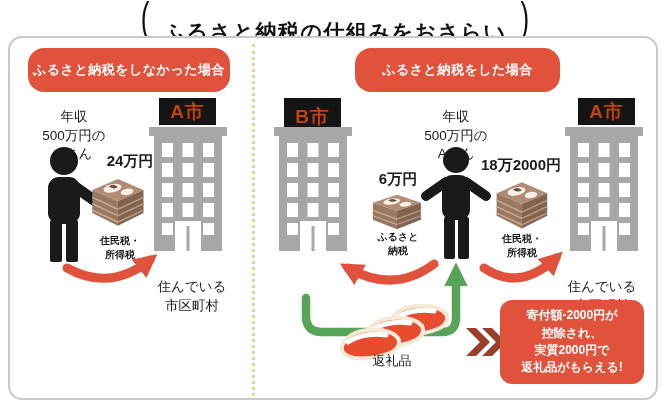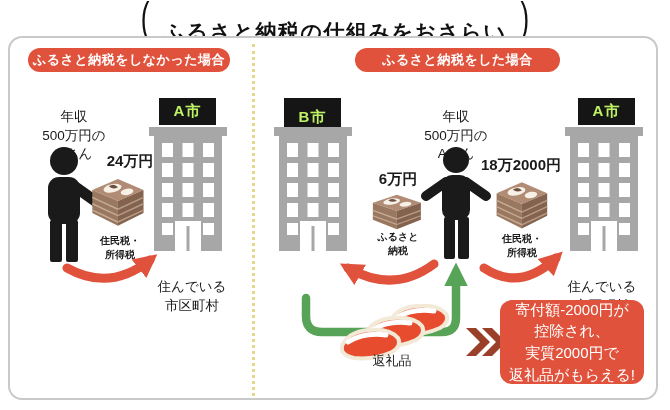--- a/index.html
+++ b/index.html
@@ -8,30 +8,30 @@
   .abs{position:absolute;}
   .header{position:absolute;left:0;top:0;width:670px;height:36px;display:flex;
           align-items:center;justify-content:center;gap:14px;}
   .paren{font-size:26px;font-weight:400;transform:scaleY(1.6);color:#111;line-height:1;}
   .title{font-size:21px;font-weight:700;letter-spacing:1.5px;color:#111;margin-top:28px;}
   .panel{position:absolute;left:8px;top:36px;width:650px;height:364px;
          border:2px solid #c9c9c9;border-radius:14px;background:#fff;box-sizing:border-box;}
   .divider{position:absolute;left:252px;top:44px;height:352px;width:0;
            border-left:3px dotted #e5d78c;}
   .pill{position:absolute;background:#e0523c;color:#fff;font-weight:700;font-size:13px;
-        border-radius:16px;padding:3px 0;text-align:center;letter-spacing:.5px;}
-  .badge{position:absolute;background:#151515;color:#bef264;font-weight:700;font-size:15px;
+        border-radius:16px;padding:13px 0;text-align:center;letter-spacing:.5px;}
+  .badge{position:absolute;background:#151515;color:#c2410c;font-weight:700;font-size:19px;
          display:flex;align-items:center;justify-content:center;letter-spacing:1px;}
   .ml{white-space:pre-line;text-align:center;line-height:1.38;}
   .cap{font-size:13.5px;font-weight:500;margin-top:24px;}
   .amount{font-size:15px;font-weight:700;text-align:center;}
   .taxlab{font-size:10px;font-weight:600;}
   .note{position:absolute;left:500px;top:300px;width:144px;height:84px;background:#e0523c;
         border-radius:12px;color:#fff;display:flex;align-items:center;justify-content:center;
-        font-size:15px;font-weight:400;line-height:1.45;}
+        font-size:12px;font-weight:700;line-height:1.45;}
   svg{display:block;}
 </style>
 </head>
 <body>
 
 <div class="stage">
 
   <div class="header">
     <span class="paren">(</span>
     <span class="title">ふるさと納税の仕組みをおさらい</span>

